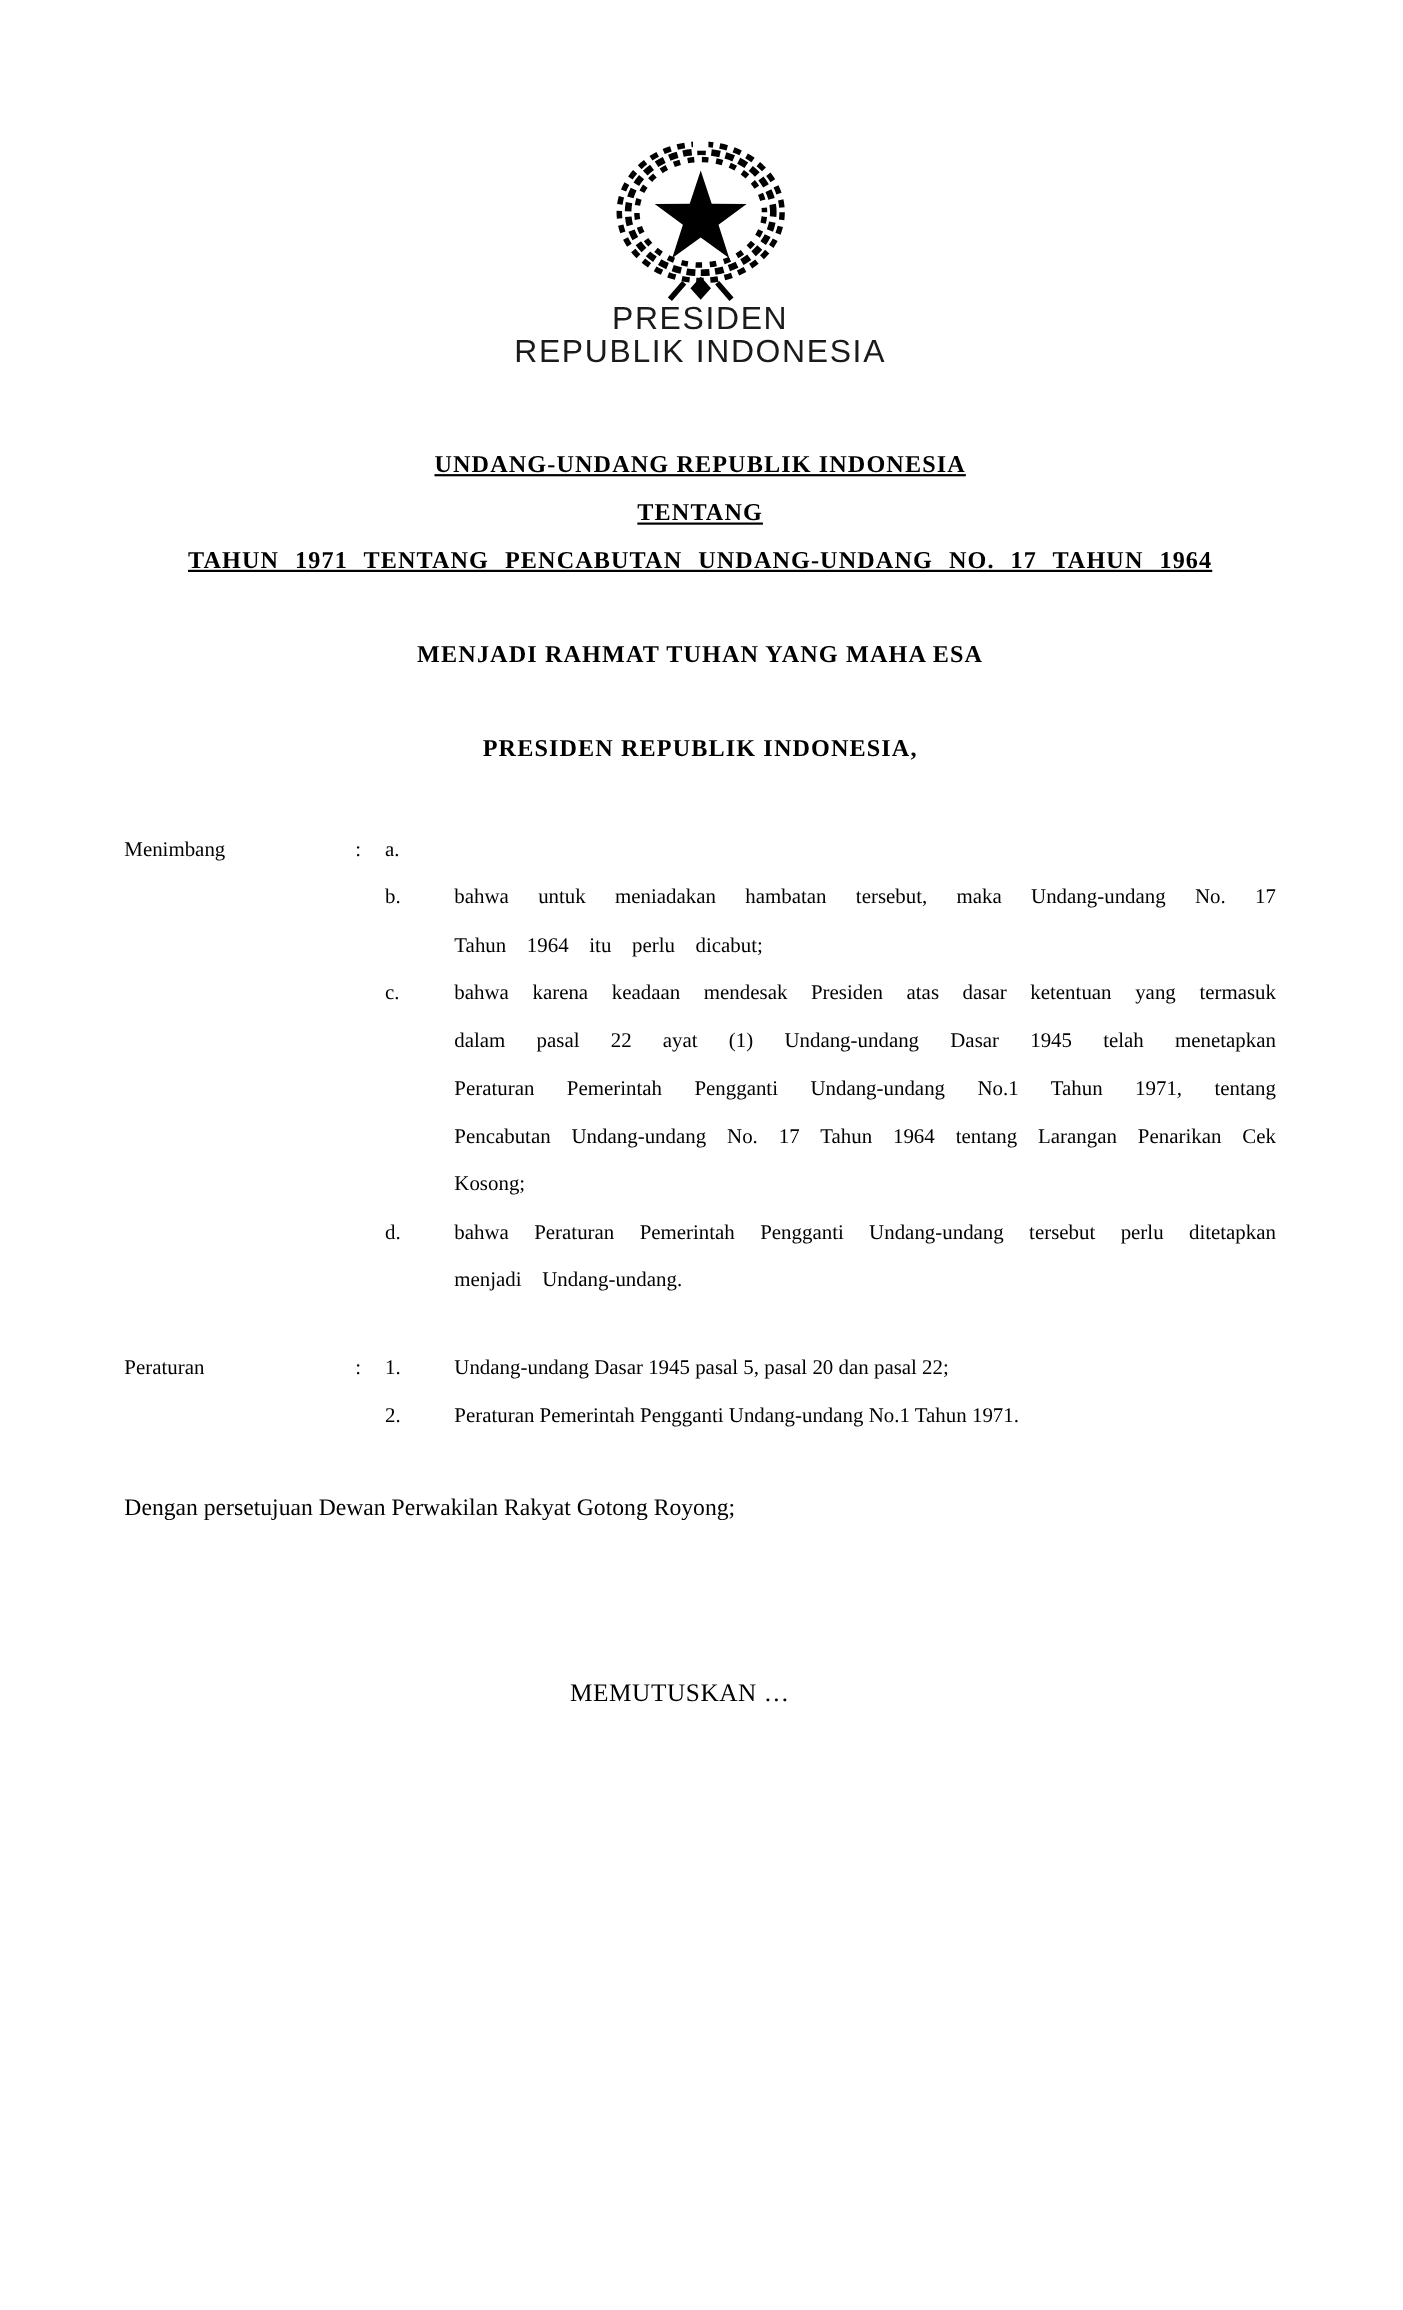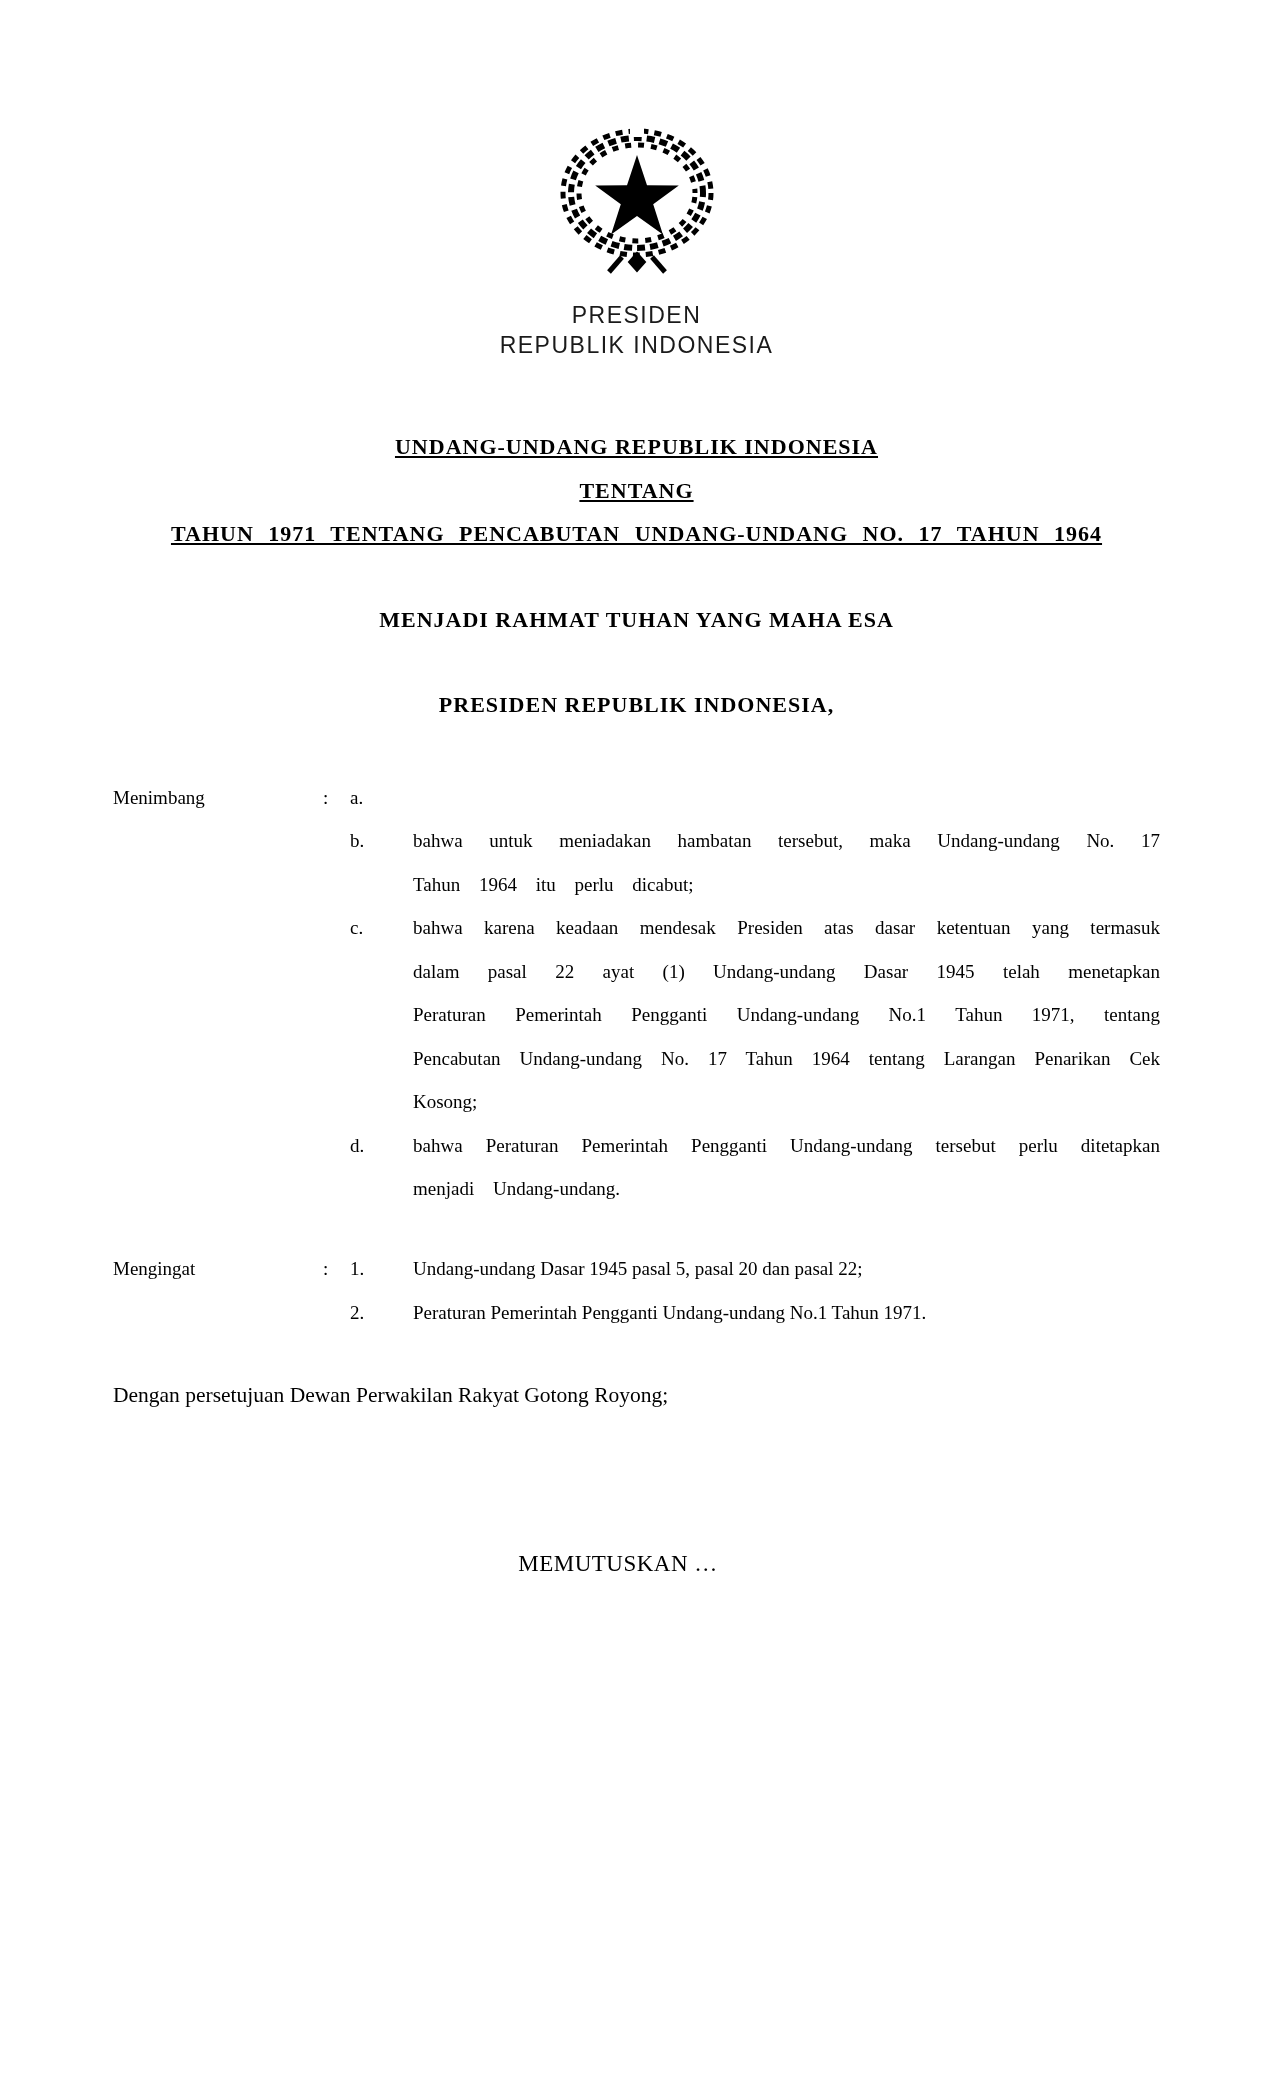--- a/index.html
+++ b/index.html
@@ -7,24 +7,23 @@
     width:1275px; height:2100px;
     font-family:"Liberation Serif", serif;
     color:#000000;
     overflow:hidden;
   }
   .page { width:1275px; height:2100px; padding:0 115px 0 113px; box-sizing:border-box; }
 
   
   .emblem-wrap { width:162px; height:152px; margin:123px auto 0; }
   .letterhead-text {
-    margin-top:25px;
     text-align:center;
     font-family:"Liberation Sans", sans-serif;
-    font-size:23px; line-height:30px;
+    font-size:29px; line-height:30px;
     letter-spacing:1.5px;
     color:#1a1a1a;
   }
 
   
   .doc-title { margin-top:65px; font-weight:bold; font-size:22px;text-decoration:underline; }
   .doc-title .t-line {
     text-align:center; line-height:43.5px; letter-spacing:1px; white-space:nowrap;
   }
   .doc-title .t-line.wide { word-spacing:8px; }
@@ -115,21 +114,21 @@
     <div class="row">
       <div class="cell"></div>
         <div class="cell"></div>
       <div class="cell">d.</div>
       <div class="cell just h2">bahwa Peraturan Pemerintah Pengganti Undang-undang tersebut perlu ditetapkan menjadi Undang-undang.</div>
     </div>
   </div>
 
   <div class="section mengingat">
     <div class="row">
-      <div class="cell">Mengingat</div>
+      <div class="cell">Peraturan</div>
       <div class="cell">:</div>
       <div class="cell">1.</div>
       <div class="cell">Undang-undang Dasar 1945 pasal 5, pasal 20 dan pasal 22;</div>
     </div>
     <div class="row">
       <div class="cell"></div>
         <div class="cell"></div>
       <div class="cell">2.</div>
       <div class="cell">Peraturan Pemerintah Pengganti Undang-undang No.1 Tahun 1971.</div>
     </div>

